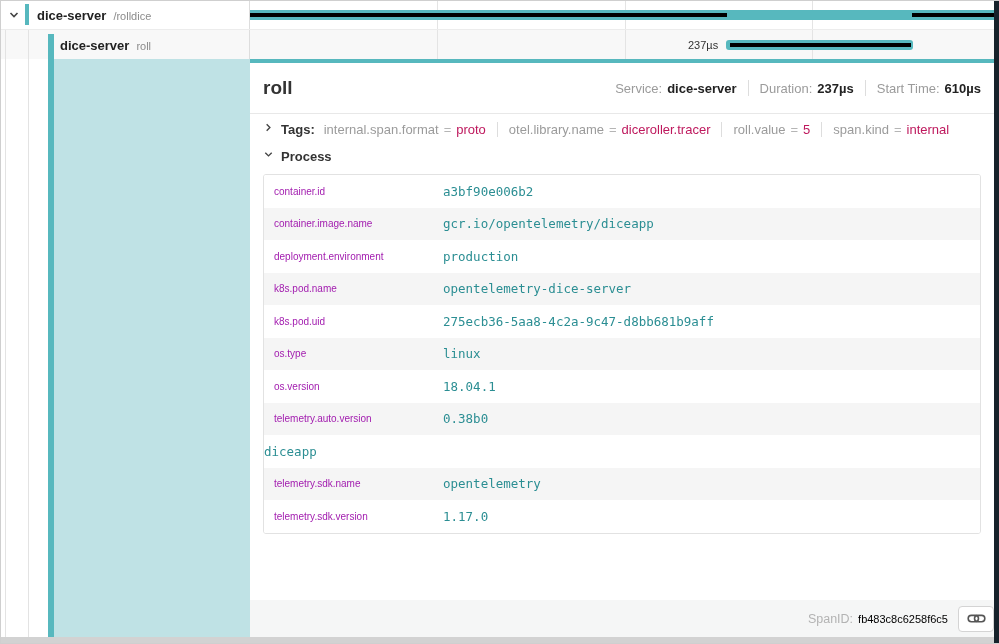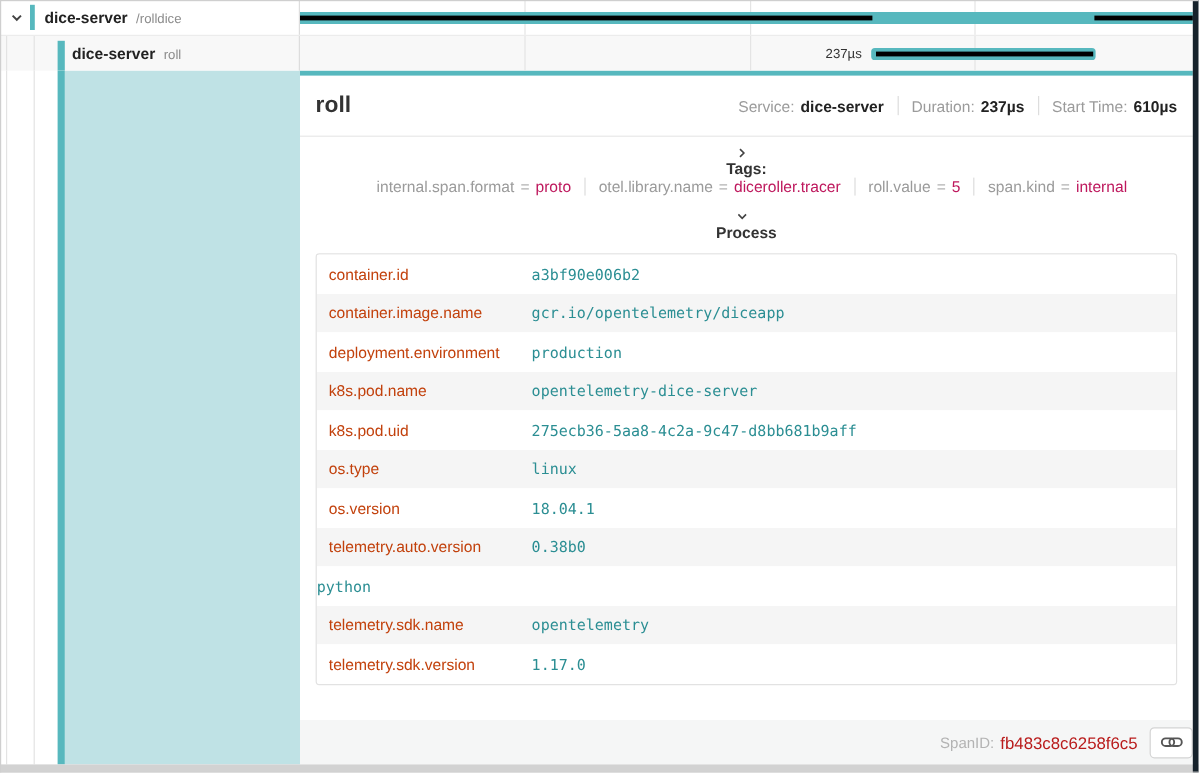--- a/index.html
+++ b/index.html
@@ -34,40 +34,40 @@
 
   
   #detail-panel { position:absolute; left:250px; right:5px; top:59px; bottom:7px; background:#fff; border-top:4px solid #57b8be; display:flex; flex-direction:column; }
   .panel-header { display:flex; align-items:center; justify-content:space-between; padding:12px 13px; border-bottom:1px solid #e8e8e8; }
   .span-title { font-size:19px; font-weight:600; color:#333; line-height:26px; }
   .meta { display:flex; align-items:center; }
   .meta-label { font-size:13px; color:#9b9b9b; margin-right:5px; }
   .meta-value { font-size:13px; font-weight:bold; color:#222; }
   .meta-sep { width:1px; height:16px; background:#ddd; margin:0 11px; }
 
-  .accordian { display:flex; align-items:center; margin:0 13px; cursor:pointer;flex-direction:column; }
+  .accordian { display:flex; align-items:flex-start; margin:0 13px; cursor:pointer; }
   #tags-row { padding:8px 0; }
   #process-row { padding:4px 0; }
   .acc-chev { width:11px; height:11px; margin-right:7px; flex-shrink:0; }
   .acc-label { font-size:13px; font-weight:bold; color:#333; }
   .tag-items { display:flex; align-items:center; margin-left:9px; }
   .tag-key { font-size:13px; color:#9b9b9b; }
   .tag-eq { font-size:13px; color:#b5b5b5; margin:0 5px; }
   .tag-value { font-size:13px; color:#be185d; }
   .tag-sep { width:1px; height:15px; background:#ddd; margin:0 11px; }
 
   #kv-table { margin:6px 13px 0; border:1px solid #e2e2e2; border-radius:3px; overflow:hidden; }
   .trow { display:flex; align-items:center; height:32.5px; background:#fff; }
   .trow.alt { background:#f5f5f5; }
-  .tkey { width:179px; padding-left:10px; flex-shrink:0; font-size:13px; color:#c2410c; }
+  .tkey { width:179px; padding-left:10px; flex-shrink:0; font-size:10px; color:#a21caf; }
   .tval { font-family:"DejaVu Sans Mono", monospace; font-size:12.5px; color:#2b8e93; }
 
   .panel-footer { margin-top:auto; background:#f5f6f6; height:37px; display:flex; align-items:center; justify-content:flex-end; }
   .spanid-label { font-size:12.5px; color:#b3b3b3; margin-right:5px; }
-  .spanid-value { font-size:14px; color:#b91c1c; }
+  .spanid-value { font-size:11px; color:#000000; }
   .link-btn { width:36px; height:26px; margin-left:10px; background:#fff; border:1px solid #d4d4d4; border-radius:4px; display:flex; align-items:center; justify-content:center; cursor:pointer; }
 
   
   #bottom-strip { position:absolute; left:0; right:0; bottom:0; height:7px; background:#d2d2d2; z-index:40; }
   #right-edge { position:absolute; right:0; top:0; bottom:0; width:5px; background:#16222b; z-index:45; }
 </style>
 </head>
 <body>
 
 <div class="screen">
@@ -187,21 +187,21 @@
         </div>
         <div class="trow">
           <div class="tkey">os.version</div>
           <div class="tval">18.04.1</div>
         </div>
         <div class="trow alt">
           <div class="tkey">telemetry.auto.version</div>
           <div class="tval">0.38b0</div>
         </div>
         <div class="trow">
-          <div class="tval">python</div>
+          <div class="tval">diceapp</div>
         </div>
         <div class="trow alt">
           <div class="tkey">telemetry.sdk.name</div>
           <div class="tval">opentelemetry</div>
         </div>
         <div class="trow">
           <div class="tkey">telemetry.sdk.version</div>
           <div class="tval">1.17.0</div>
         </div>
       </div>

